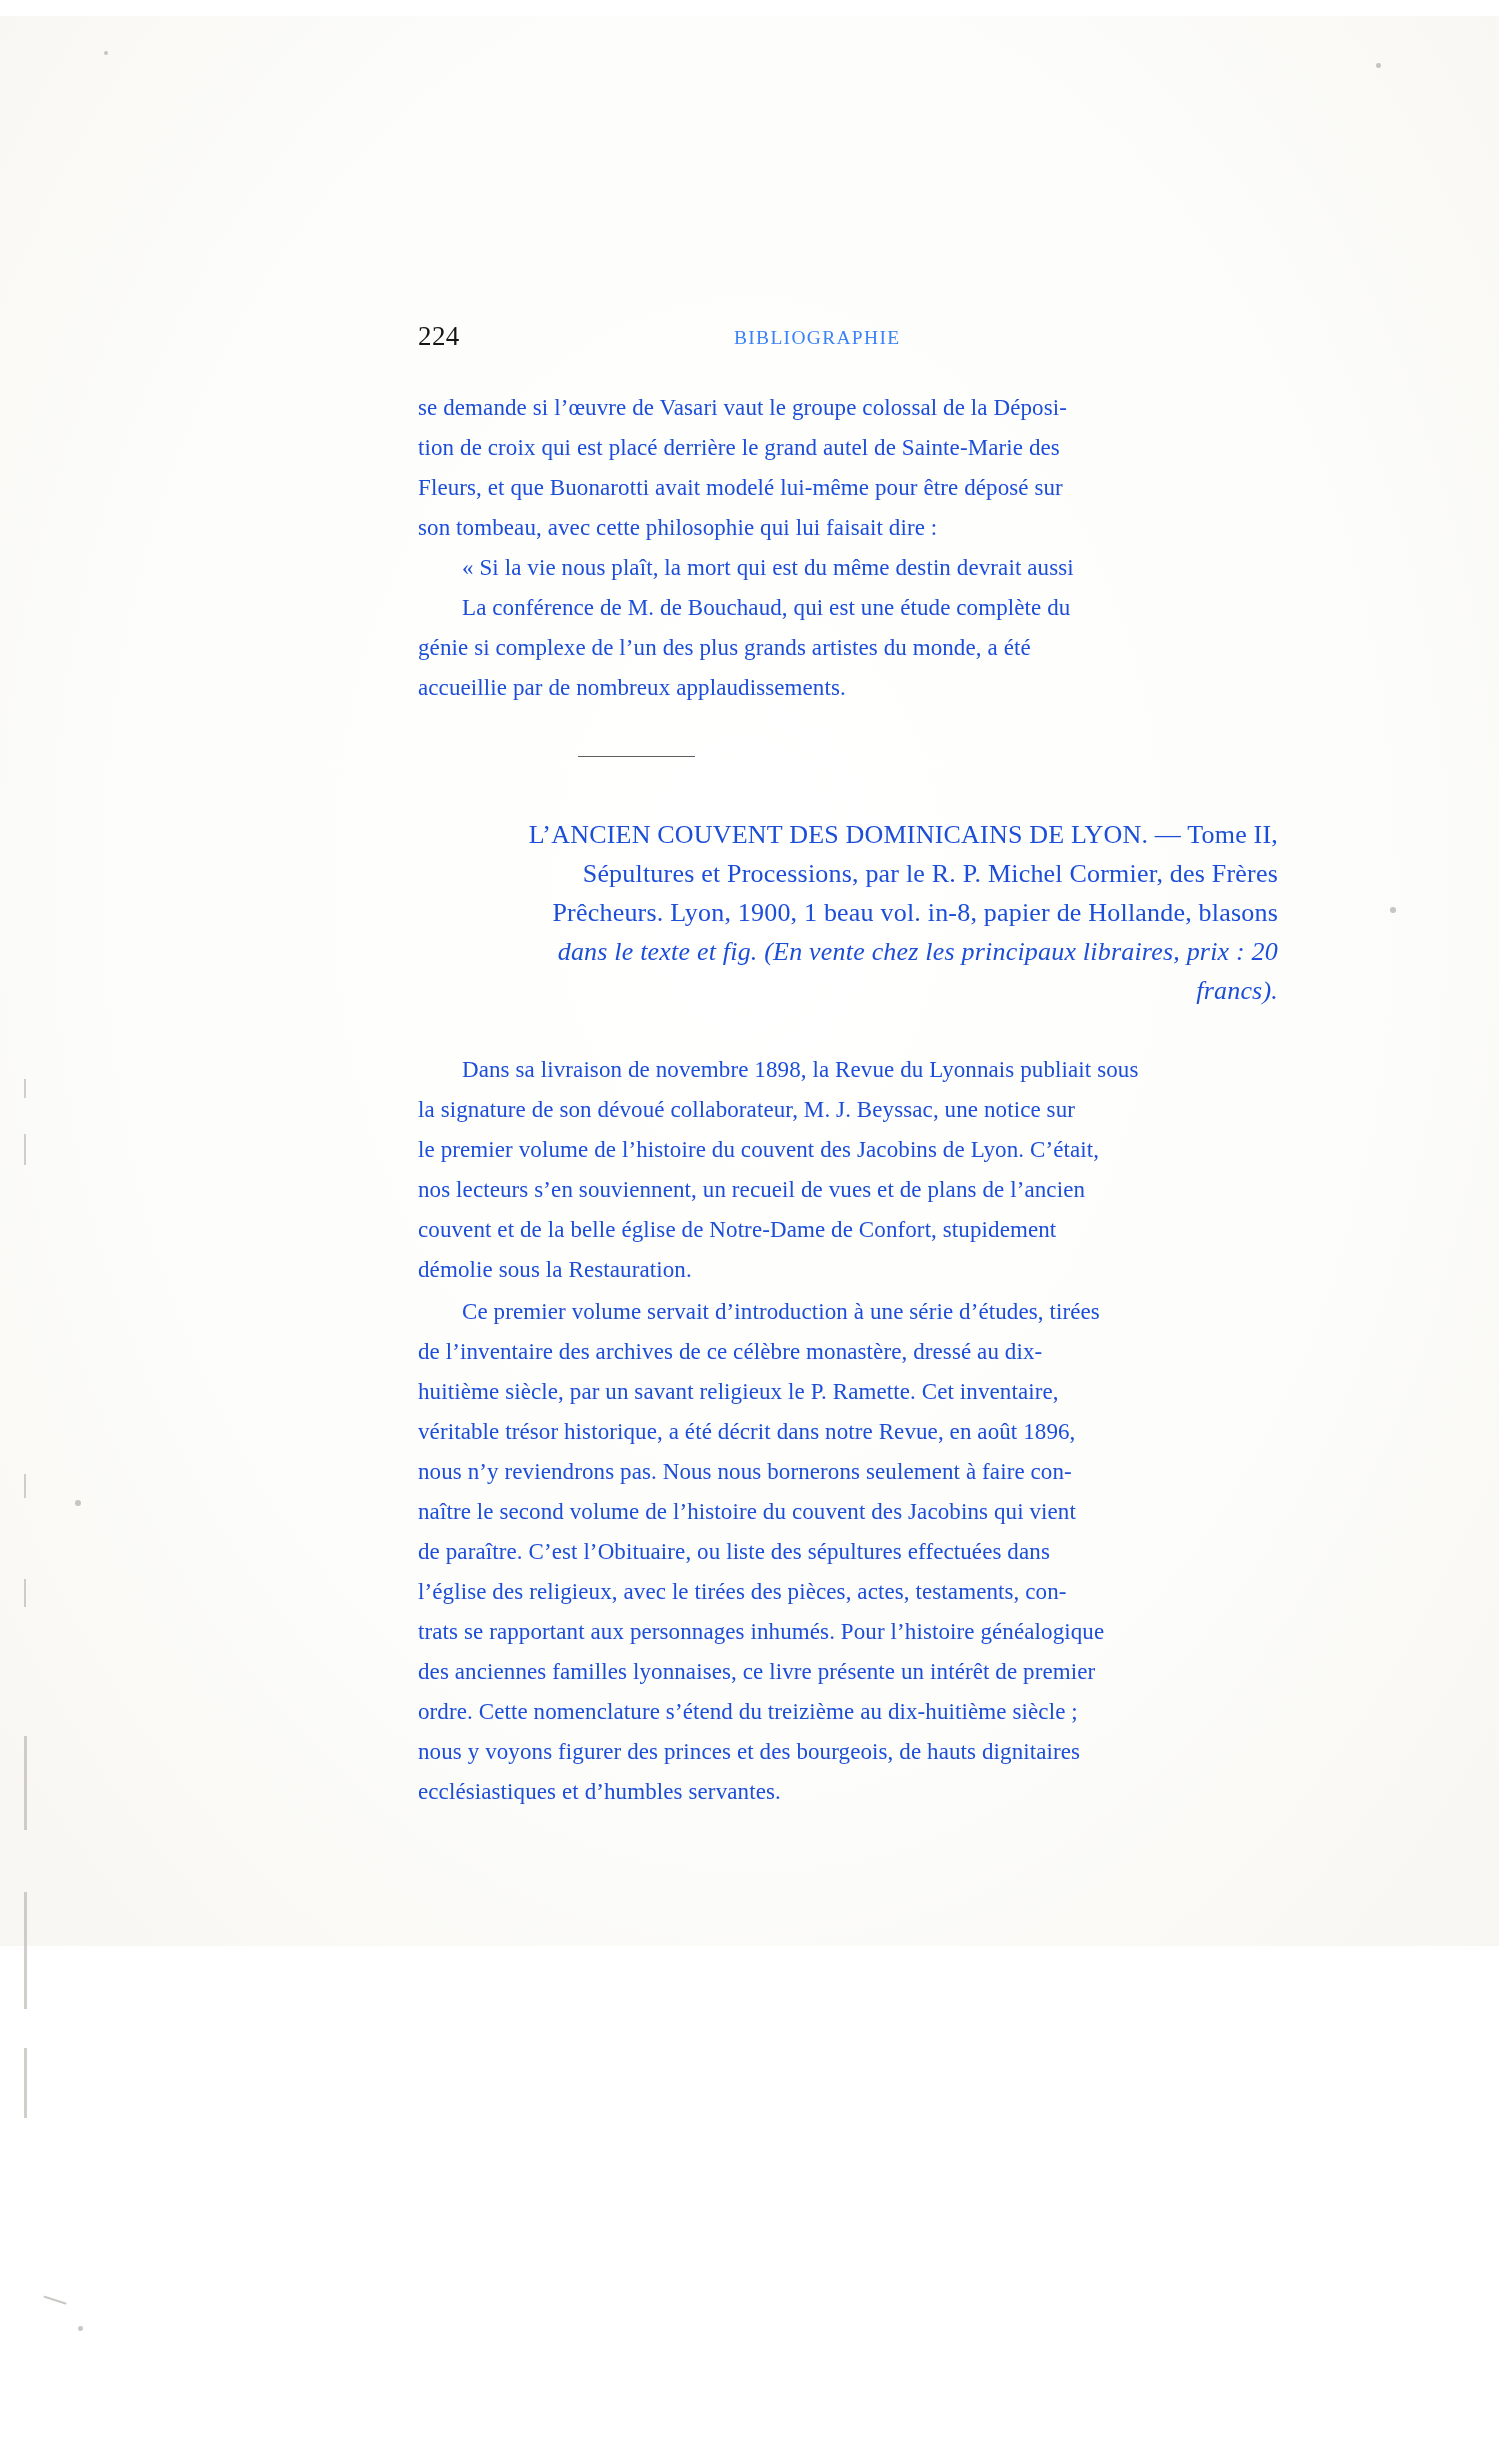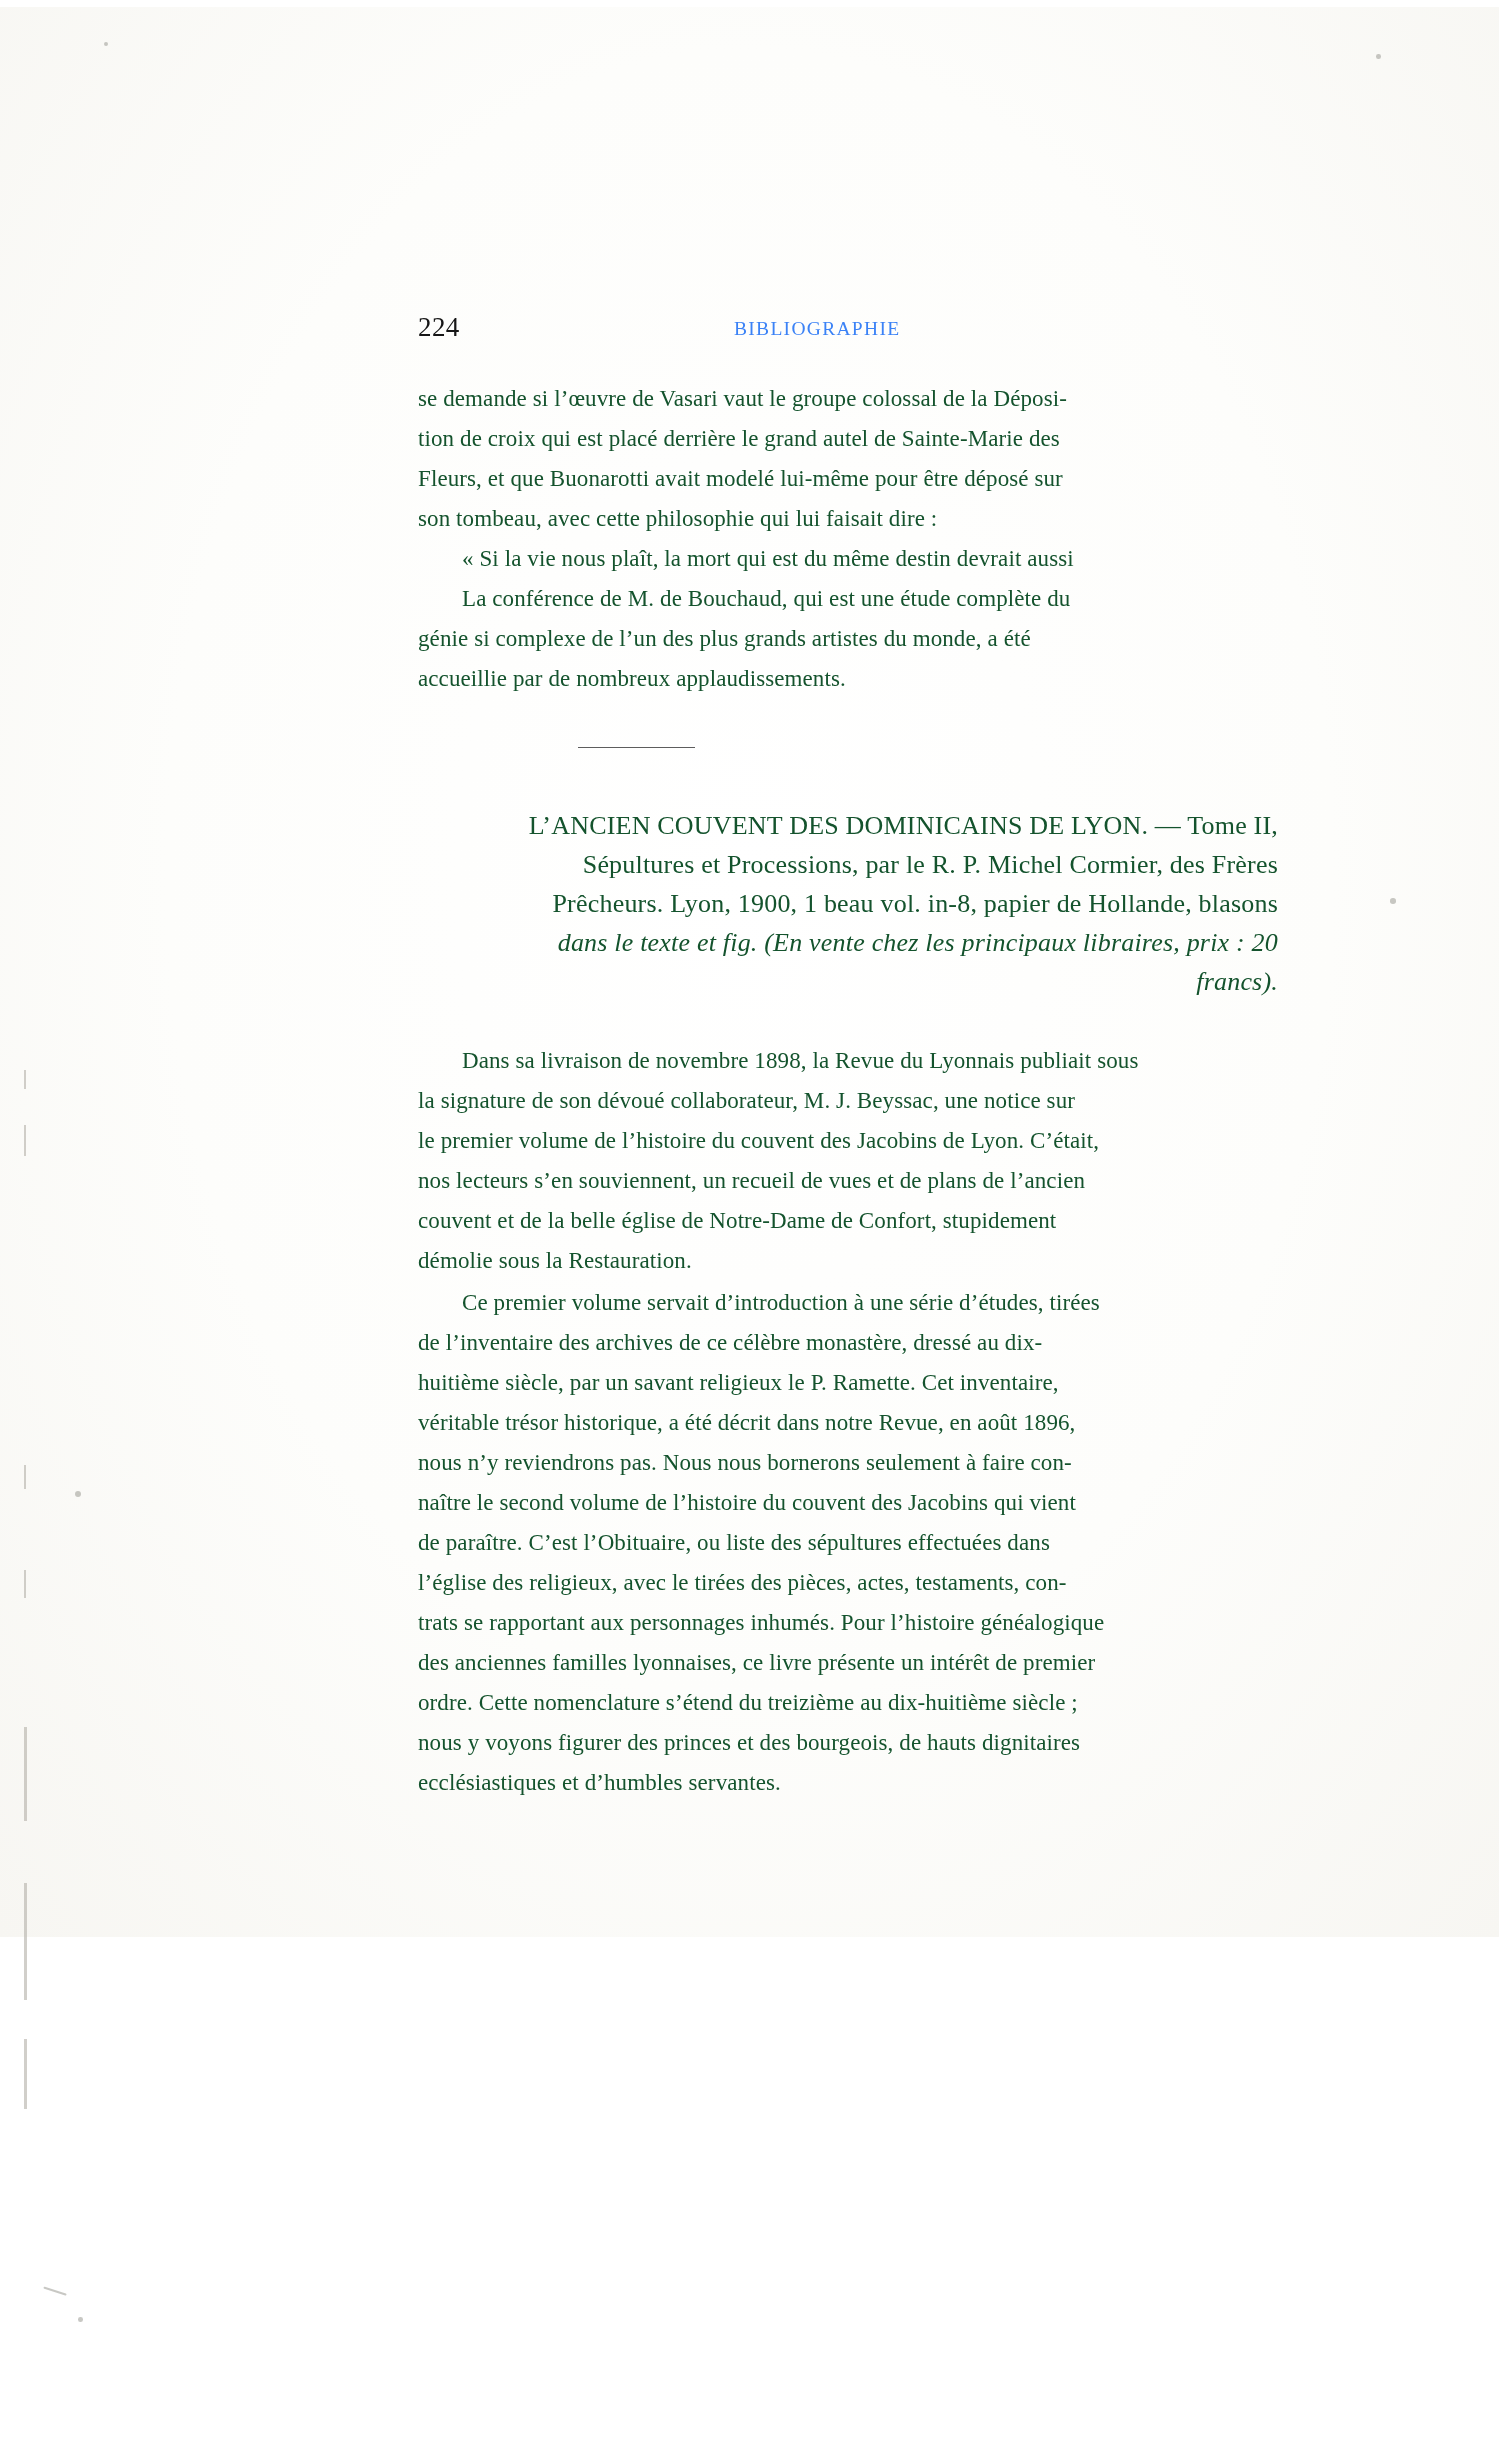--- a/index.html
+++ b/index.html
@@ -10,21 +10,21 @@
   body {
     width: 1499px;
     height: 2462px;
     position: relative;
     font-family: "Liberation Serif", serif;
     color: #1a1a1a;
     overflow: hidden;
   }
   .page {
     position: absolute;
-    top: 7px; left: 0;
+    top: 16px; left: 0;
     width: 1499px;
     height: 1930px;
     background: #fbfbf9;
   }
   
   .scan-tint {
     position: absolute;
     inset: 0;
     background:
       radial-gradient(ellipse at 50% 45%, #ffffff 0%, #fdfdfb 55%, #f7f6f2 100%);
@@ -55,21 +55,21 @@
     top: 6.3px;
     font-size: 19.5px;
     letter-spacing: 1.3px;
     color: #3b82f6;
   }
   p {
     margin: 0;
     font-size: 23px;
     line-height: 40px;
     text-align: justify;
-    color: #14532d;
+    color: #1d4ed8;
     letter-spacing: 0.1px;
   }
   .indent {
     text-indent: 44px;
   }
   i, .ital {
     font-style: italic;
     margin-left: 24px;
   }
   .rule {

